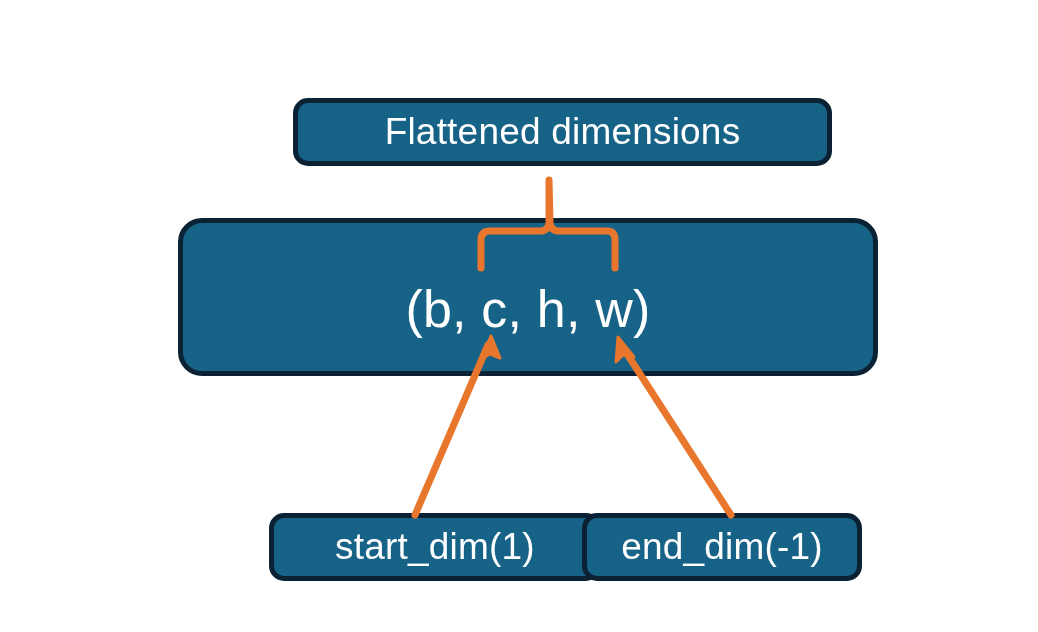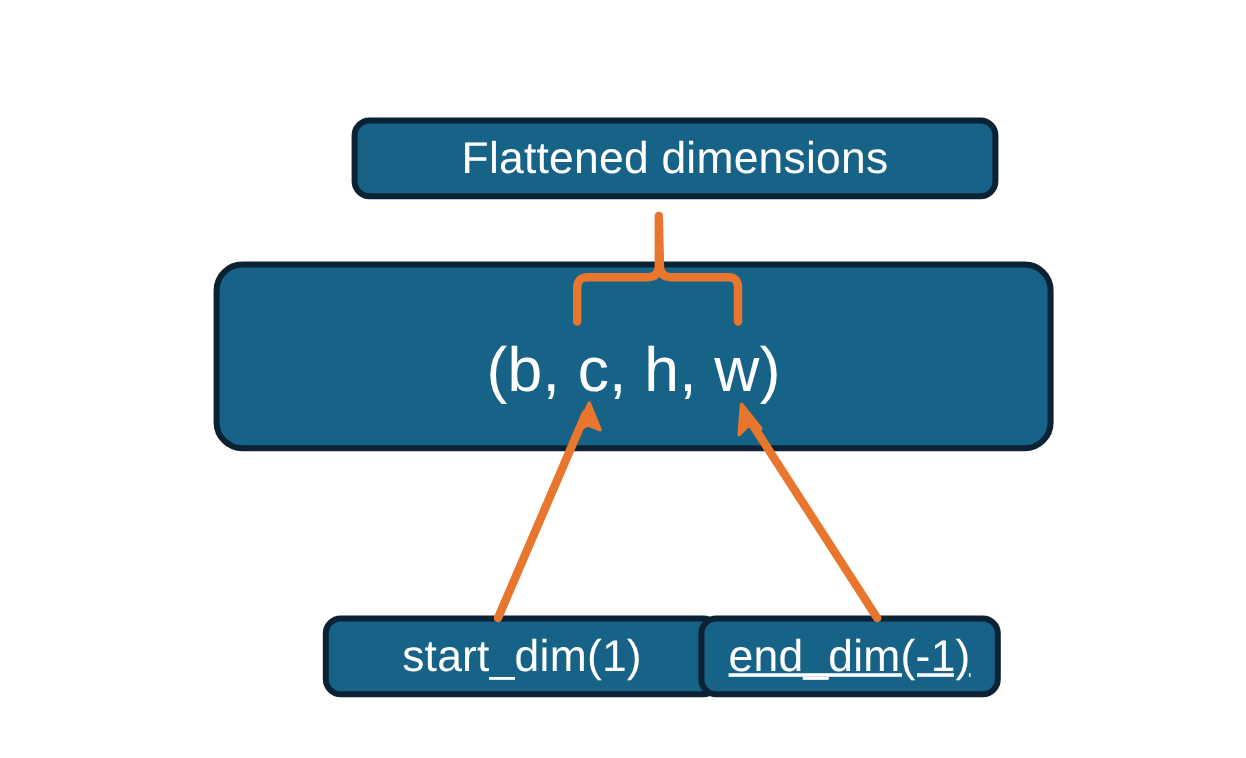--- a/index.html
+++ b/index.html
@@ -70,25 +70,24 @@
     top: 513px;
     width: 332px;
     height: 68px;
     font-size: 37px;
     border-radius: 15px;
   }
 
   #node-end-dim {
     left: 582px;
     top: 513px;
-    width: 252px;
+    width: 280px;
     height: 68px;
     font-size: 37px;
     border-radius: 15px;
-    text-decoration: underline;
   }
 
   
   #connectors {
     position: absolute;
     left: 0;
     top: 0;
     width: 1038px;
     height: 632px;
     z-index: 3;

